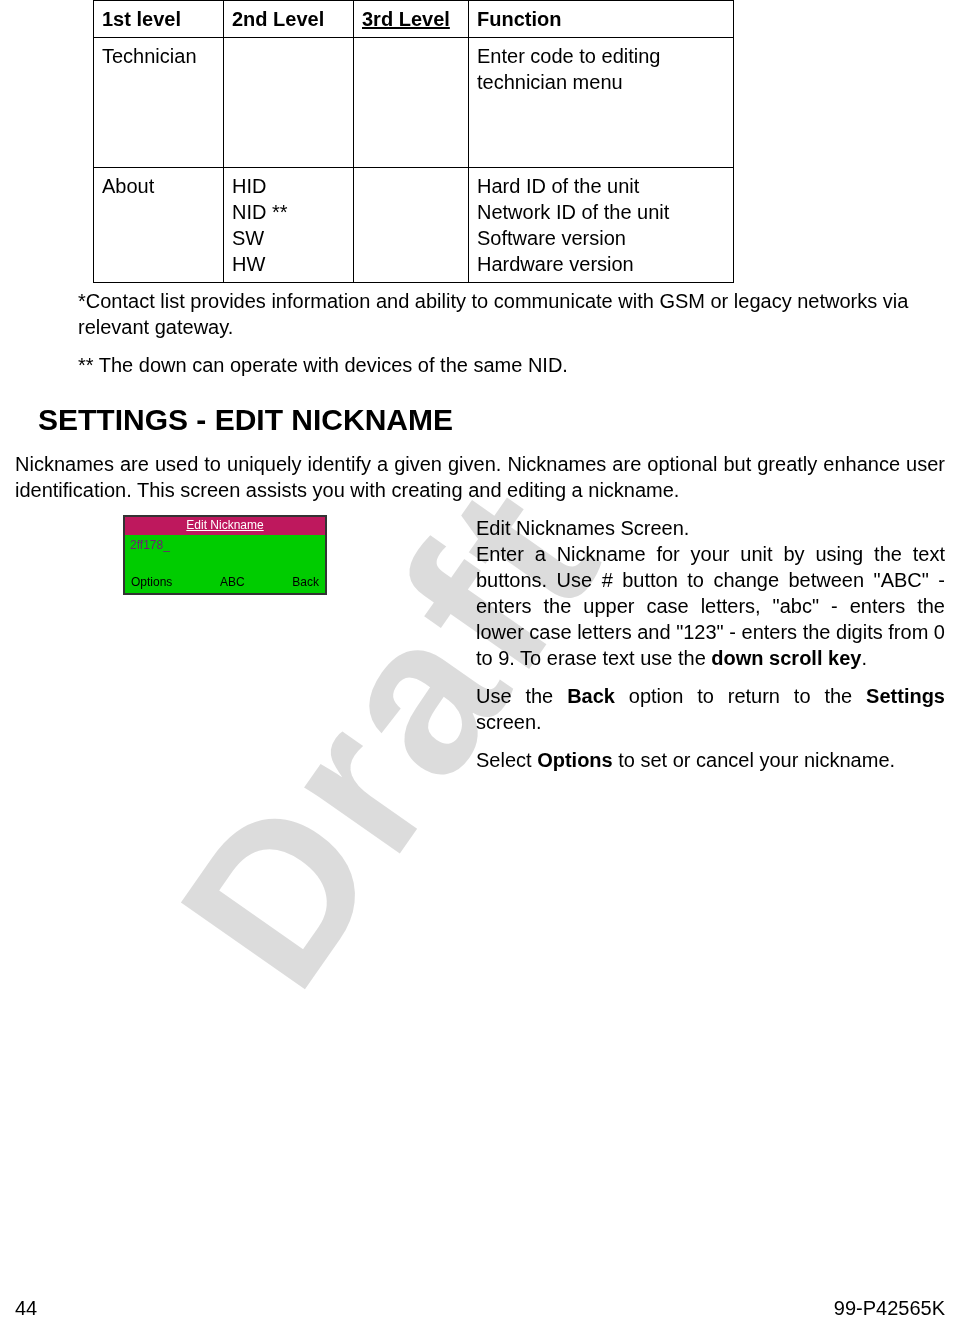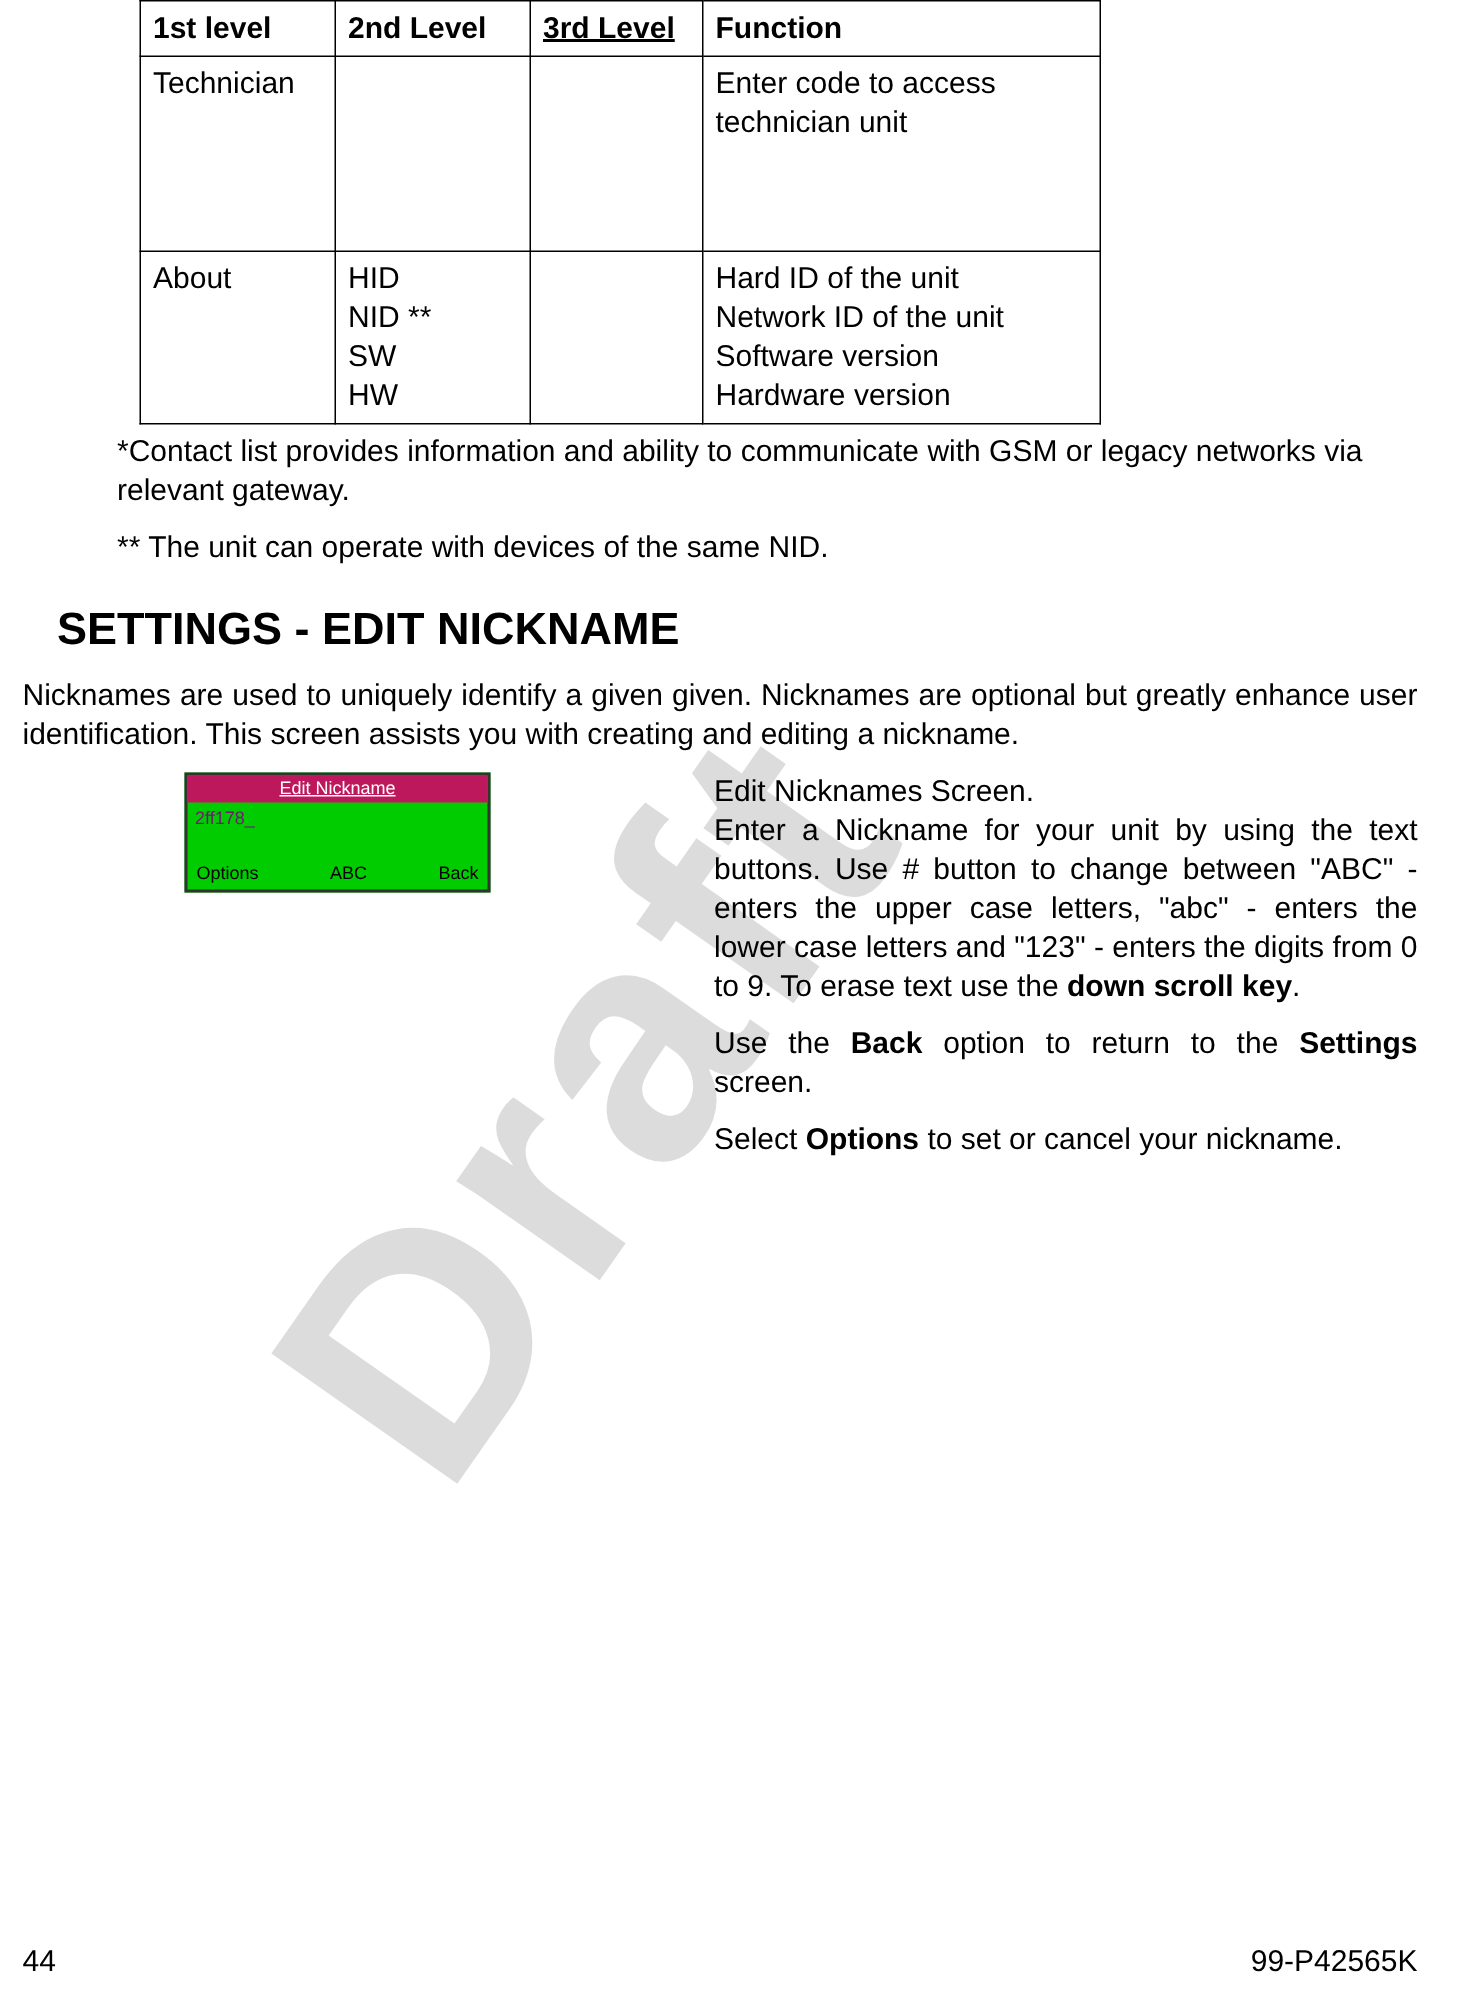--- a/index.html
+++ b/index.html
@@ -141,39 +141,39 @@
         <th class="col2">2nd Level</th>
         <th class="col3">3rd Level</th>
         <th class="col4">Function</th>
       </tr>
     </thead>
     <tbody>
       <tr class="row-tall">
         <td>Technician</td>
         <td></td>
         <td></td>
-        <td>Enter code to access technician unit</td>
+        <td>Enter code to editing technician menu</td>
       </tr>
       <tr>
         <td>About</td>
         <td style="white-space: pre-line;">HID
 NID **
 SW
 HW</td>
         <td></td>
         <td style="white-space: pre-line;">Hard ID of the unit
 Network ID of the unit
 Software version
 Hardware version</td>
       </tr>
     </tbody>
   </table>
 
   <p class="note">*Contact list provides information and ability to communicate with GSM or legacy networks via relevant gateway.</p>
-  <p class="note2">** The unit can operate with devices of the same NID.</p>
+  <p class="note2">** The down can operate with devices of the same NID.</p>
 
   <h1>SETTINGS - EDIT NICKNAME</h1>
 
   <p class="intro">Nicknames are used to uniquely identify a given given. Nicknames are optional but greatly enhance user identification. This screen assists you with creating and editing a nickname.</p>
 
   <div class="two-col">
     <div class="left-col">
       <div class="screen-img">
         <div class="screen-title">Edit Nickname</div>
         <div class="screen-content">2ff178_</div>

